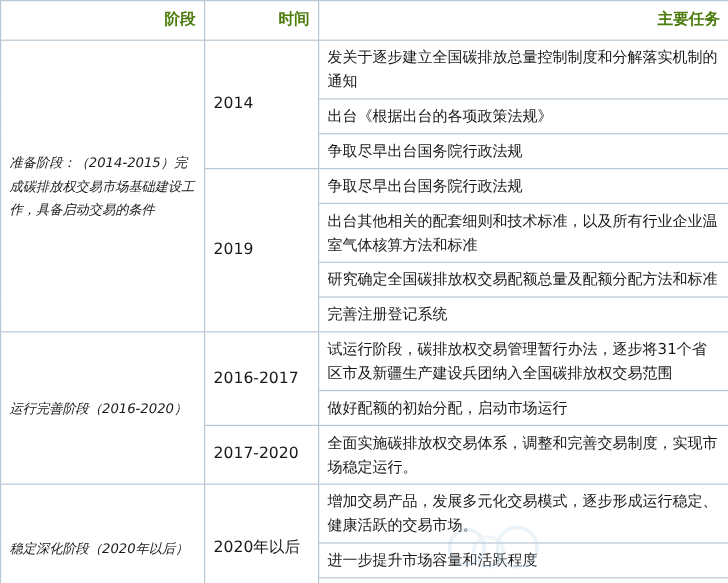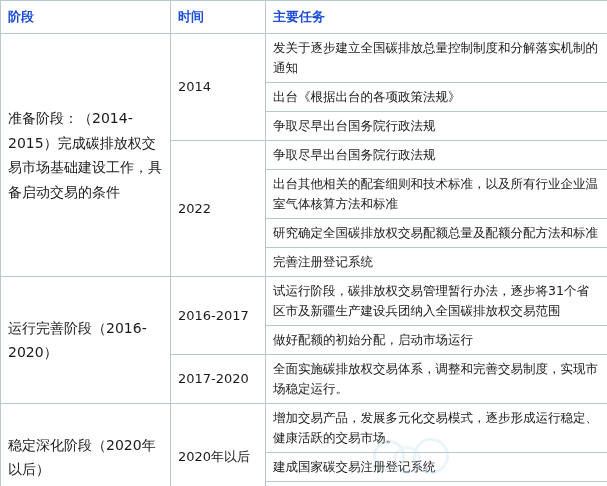--- a/index.html
+++ b/index.html
@@ -28,29 +28,31 @@
   #roadmap-table th,
   #roadmap-table td {
     border: 1px solid #b8c7d4;
     vertical-align: middle;
     padding: 4px 7px;
     text-align: left;
   }
   #roadmap-table thead th {
     font-weight: bold;
     background: #ffffff;
-    color: #1d4ed8;
+    color: #4d7c0f;
     padding-top: 6px;
     padding-bottom: 6px;
     font-size: 13px;
+    text-align: right;
   }
   .phase-cell {
-    font-size: 14px;
+    font-size: 11px;
     line-height: 1.75;
     padding: 6px 8px;
+    font-style: italic;
   }
   .time-cell {
     text-align: left;
     white-space: nowrap;
     font-size: 13px;
   }
   .task-cell {
     line-height: 1.6;
     padding: 5px 8px;
   }
@@ -100,21 +102,21 @@
         <td class="time-cell" rowspan="3">2014</td>
         <td class="task-cell tall">发关于逐步建立全国碳排放总量控制制度和分解落实机制的通知</td>
       </tr>
       <tr>
         <td class="task-cell">出台《根据出台的各项政策法规》</td>
       </tr>
       <tr>
         <td class="task-cell">争取尽早出台国务院行政法规</td>
       </tr>
       <tr>
-        <td class="time-cell" rowspan="4">2022</td>
+        <td class="time-cell" rowspan="4">2019</td>
         <td class="task-cell">争取尽早出台国务院行政法规</td>
       </tr>
       <tr>
         <td class="task-cell tall">出台其他相关的配套细则和技术标准，以及所有行业企业温室气体核算方法和标准</td>
       </tr>
       <tr>
         <td class="task-cell tall">研究确定全国碳排放权交易配额总量及配额分配方法和标准</td>
       </tr>
       <tr>
         <td class="task-cell">完善注册登记系统</td>
@@ -132,21 +134,21 @@
         <td class="time-cell">2017-2020</td>
         <td class="task-cell tall">全面实施碳排放权交易体系，调整和完善交易制度，实现市场稳定运行。</td>
       </tr>
 
       <tr>
         <td class="phase-cell" rowspan="3">稳定深化阶段（2020年以后）</td>
         <td class="time-cell" rowspan="3">2020年以后</td>
         <td class="task-cell tall">增加交易产品，发展多元化交易模式，逐步形成运行稳定、健康活跃的交易市场。</td>
       </tr>
       <tr>
-        <td class="task-cell">建成国家碳交易注册登记系统</td>
+        <td class="task-cell">进一步提升市场容量和活跃程度</td>
       </tr>
       <tr>
         <td class="task-cell">探索与国际上其他碳市场进行连接的可行性。</td>
       </tr>
 
     </tbody>
   </table>
 
   <div class="watermark">
     <span class="ring r1"></span>

